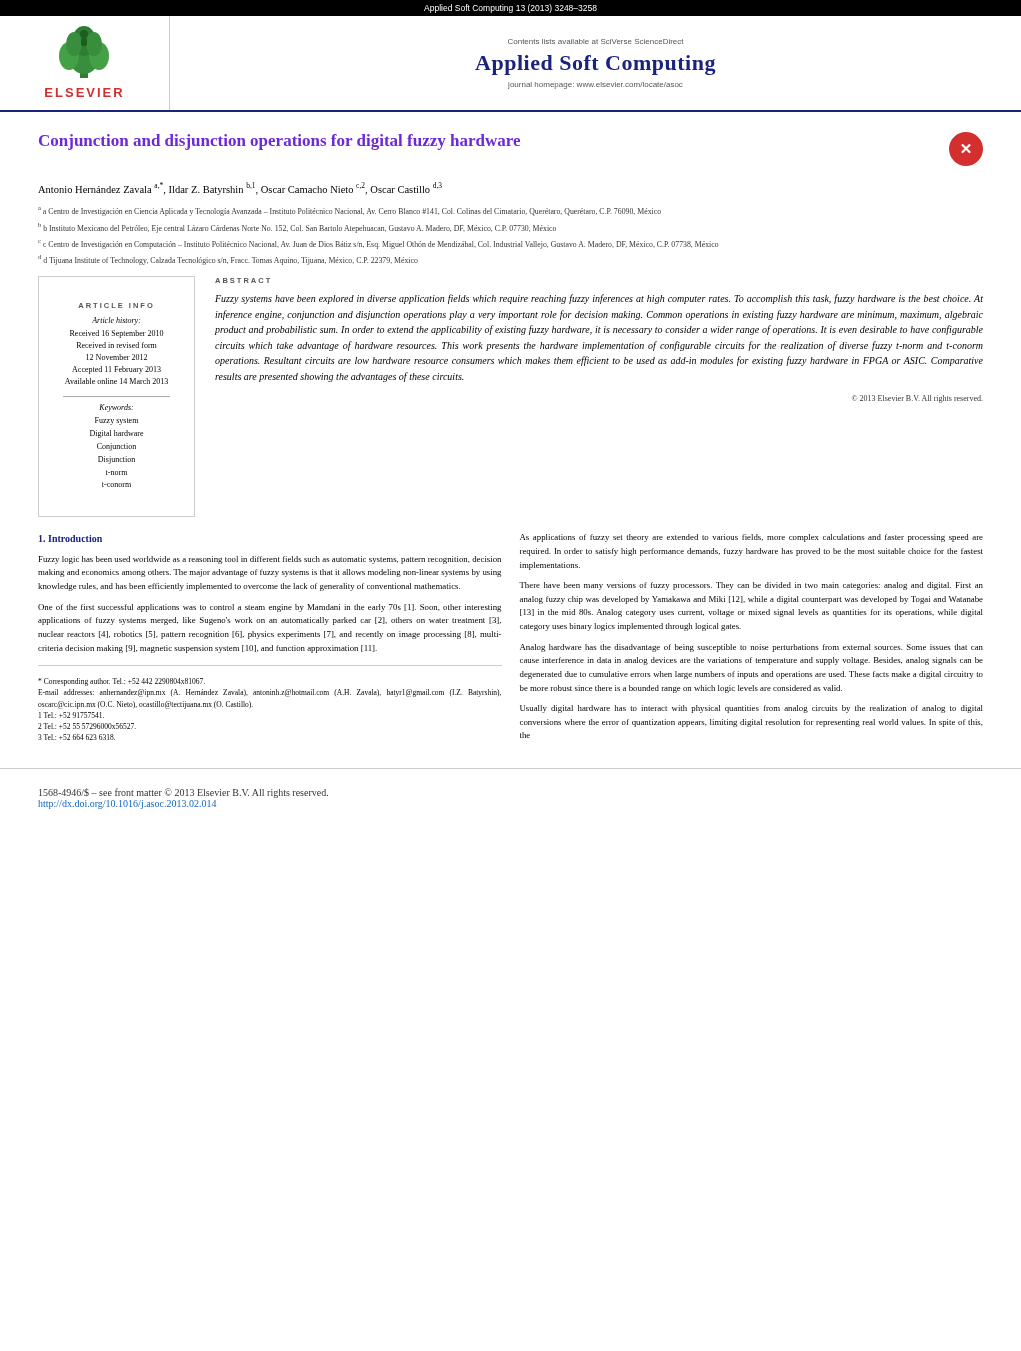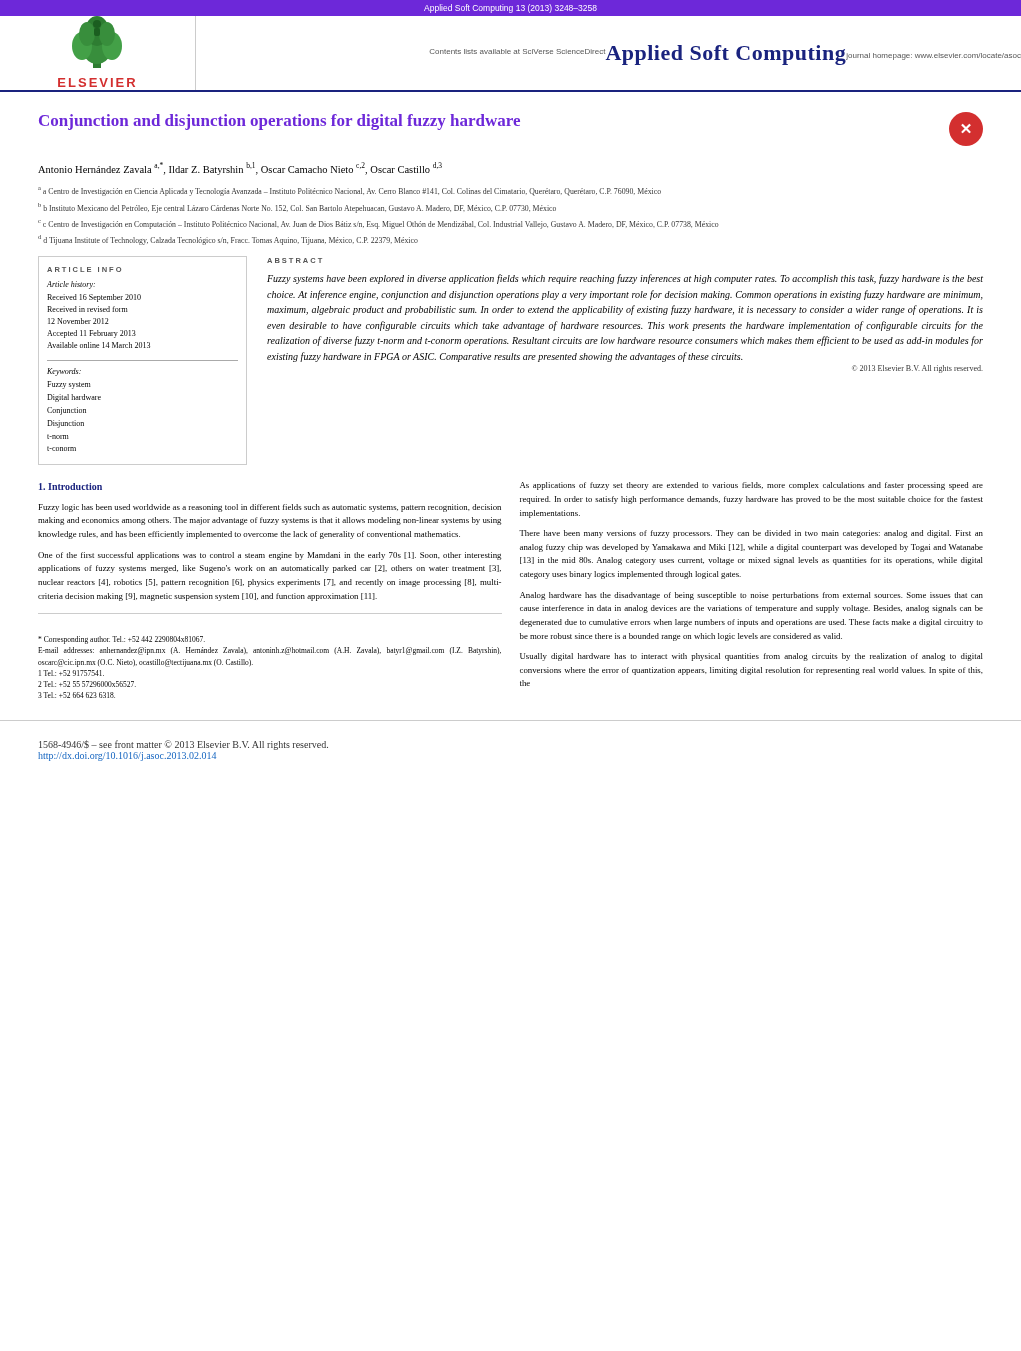--- a/index.html
+++ b/index.html
@@ -7,42 +7,42 @@
       background: #fff;
       font-family: 'Times New Roman', Times, serif;
       font-size: 9.5px;
       color: #000;
       width: 1021px;
       min-height: 1351px;
     }
 
     
     .top-banner {
-      background: #6d28d9;
+      background: #000000;
       color: #fff;
       text-align: center;
       font-size: 8.5px;
       padding: 3px 0;
       font-family: Arial, sans-serif;
     }
 
     
     .journal-header {
       display: flex;
       align-items: stretch;
       border-bottom: 2px solid #1a237e;
       background: #fff;
     }
     .elsevier-logo {
-      width: 196px;
+      width: 170px;
       display: flex;
       align-items: flex-end;
       justify-content: center;
       border-right: 1px solid #ccc;
-      padding: 0;
+      padding: 10px;
     }
     .elsevier-logo-inner {
       display: flex;
       flex-direction: column;
       align-items: center;
     }
     .elsevier-tree {
       width: 80px;
       height: 55px;
     }
@@ -50,23 +50,23 @@
       font-family: Arial, sans-serif;
       font-size: 13px;
       font-weight: bold;
       color: #d32f2f;
       letter-spacing: 2px;
       margin-top: 4px;
     }
     .journal-center {
       flex: 1;
       display: flex;
-      flex-direction: row;
+      flex-direction: column;
       align-items: center;
-      justify-content: flex-end;
+      justify-content: center;
       padding: 8px 0;
     }
     .sciverse-link {
       font-size: 8px;
       color: #555;
       font-family: Arial, sans-serif;
       margin-bottom: 4px;
     }
     .journal-title-main {
       font-size: 22px;
@@ -164,26 +164,27 @@
     }
     .affiliations p { margin-bottom: 2px; }
 
     
     .two-col {
       display: flex;
       gap: 20px;
       margin-top: 10px;
     }
     .left-col {
-      width: 209px;
+      width: 157px;
       flex-shrink: 0;
       border: 1px solid #ccc;
-      padding: 8px;
-      font-size: 8px;
-      font-family: 'Times New Roman', Times, serif;
+      padding: 24px;
+      font-size: 8px;
+      font-family: 'Times New Roman', Times, serif;
+      text-align: center;
     }
     .right-col {
       flex: 1;
     }
 
     .article-info-title {
       font-size: 7.5px;
       font-weight: bold;
       letter-spacing: 2px;
       text-transform: uppercase;
@@ -221,21 +222,21 @@
     }
     .abstract-text {
       font-size: 10px;
       line-height: 1.55;
       text-align: justify;
       font-style: italic;
     }
     .abstract-copyright {
       font-size: 8px;
       text-align: right;
-      margin-top: 0;
+      margin-top: 10px;
       color: #333;
     }
 
     
     .main-body {
       display: flex;
       gap: 18px;
       margin-top: 14px;
       font-family: 'Times New Roman', Times, serif;
     }
@@ -256,21 +257,21 @@
       margin-bottom: 7px;
       font-size: 8.8px;
       line-height: 1.55;
       text-align: justify;
     }
 
     
     .footnotes {
       border-top: 1px solid #ccc;
       margin-top: 10px;
-      padding-top: 20px;
+      padding-top: 10px;
       font-size: 7.5px;
       line-height: 1.5;
       font-family: 'Times New Roman', Times, serif;
     }
 
     
     .bottom-bar {
       border-top: 1px solid #ccc;
       padding: 18px 38px;
       font-size: 10px;

